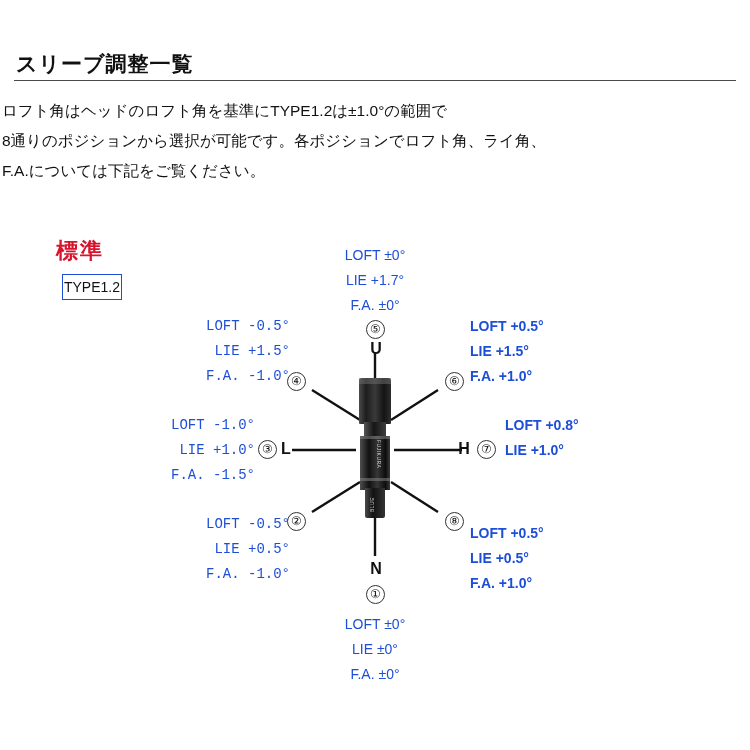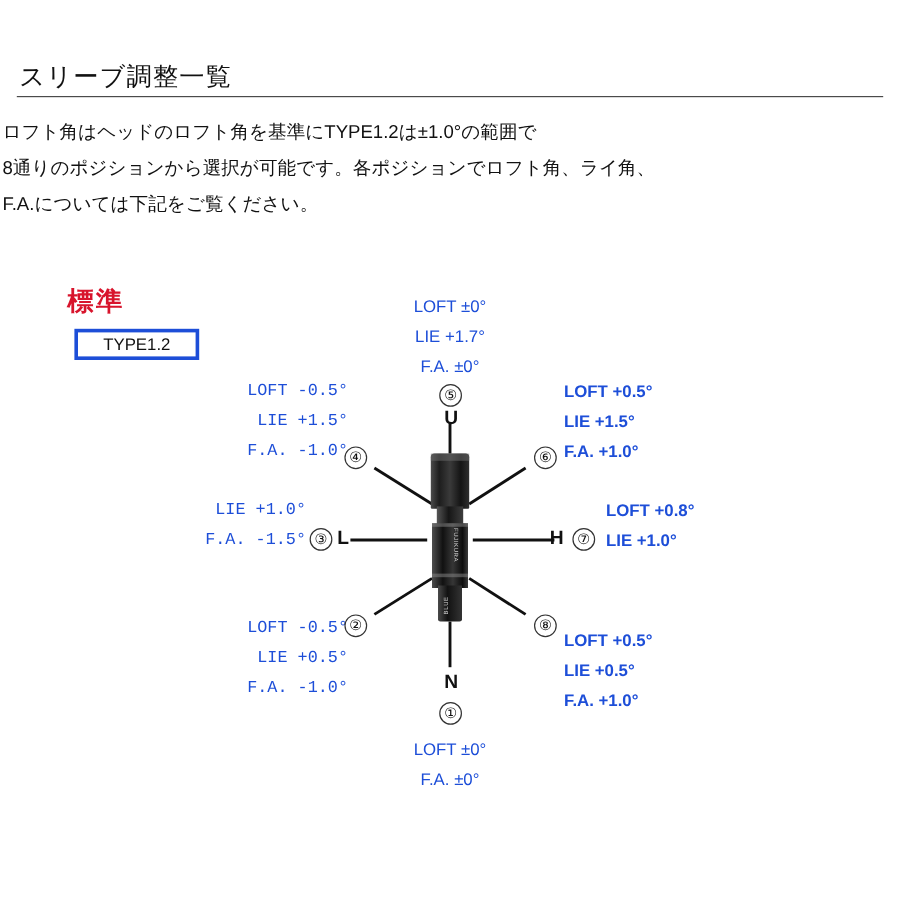--- a/index.html
+++ b/index.html
@@ -22,20 +22,21 @@
   }
   
   .page-title {
     position: absolute;
     left: 16px;
     top: 50px;
     font-size: 21px;
     letter-spacing: 1px;
     color: #111;
     white-space: nowrap;
+    font-weight: bold;
   }
   .title-rule {
     position: absolute;
     left: 14px;
     top: 80px;
     width: 722px;
     height: 1px;
     background: #4a4a4a;
   }
   .intro {
@@ -56,23 +57,23 @@
     top: 236px;
     font-size: 22px;
     font-weight: bold;
     color: #d8142c;
     letter-spacing: 2px;
   }
   .type-box {
     position: absolute;
     left: 62px;
     top: 274px;
-    width: 104px;
+    width: 60px;
     height: 26px;
-    border: 3px solid #1d4ed8;
+    border: 1px solid #1d4ed8;
     box-sizing: border-box;
     display: flex;
     align-items: center;
     justify-content: center;
     font-size: 14px;
     color: #111;
     background: #fff;
   }
 
   
@@ -259,20 +260,21 @@
   <div class="pos-num" style="left:287px; top:372px;">④</div>
 
   <div class="spoke-label r" style="left:470px; top:314px; width:170px;">
     <div>LOFT +0.5°</div>
     <div>LIE +1.5°</div>
     <div>F.A. +1.0°</div>
   </div>
   <div class="pos-num" style="left:445px; top:372px;">⑥</div>
 
   <div class="spoke-label l" style="left:105px; top:413px; width:150px;">
+    <div>LOFT -1.0°</div>
     <div>LIE +1.0°</div>
     <div>F.A. -1.5°</div>
   </div>
   <div class="pos-num" style="left:258px; top:440px;">③</div>
   <div class="axis-letter" style="left:278px; top:440px; width:16px;">L</div>
 
   <div class="spoke-label r" style="left:505px; top:413px; width:160px;">
     <div>LOFT +0.8°</div>
     <div>LIE +1.0°</div>
   </div>
@@ -290,16 +292,17 @@
     <div>LOFT +0.5°</div>
     <div>LIE +0.5°</div>
     <div>F.A. +1.0°</div>
   </div>
   <div class="pos-num" style="left:445px; top:512px;">⑧</div>
 
   <div class="axis-letter" style="left:366px; top:560px; width:20px;">N</div>
   <div class="pos-num" style="left:366px; top:585px;">①</div>
   <div class="spoke-label c" style="left:275px; top:612px; width:200px;">
     <div>LOFT ±0°</div>
+    <div>LIE ±0°</div>
     <div>F.A. ±0°</div>
   </div>
 
 </div>
 
 </body></html>

